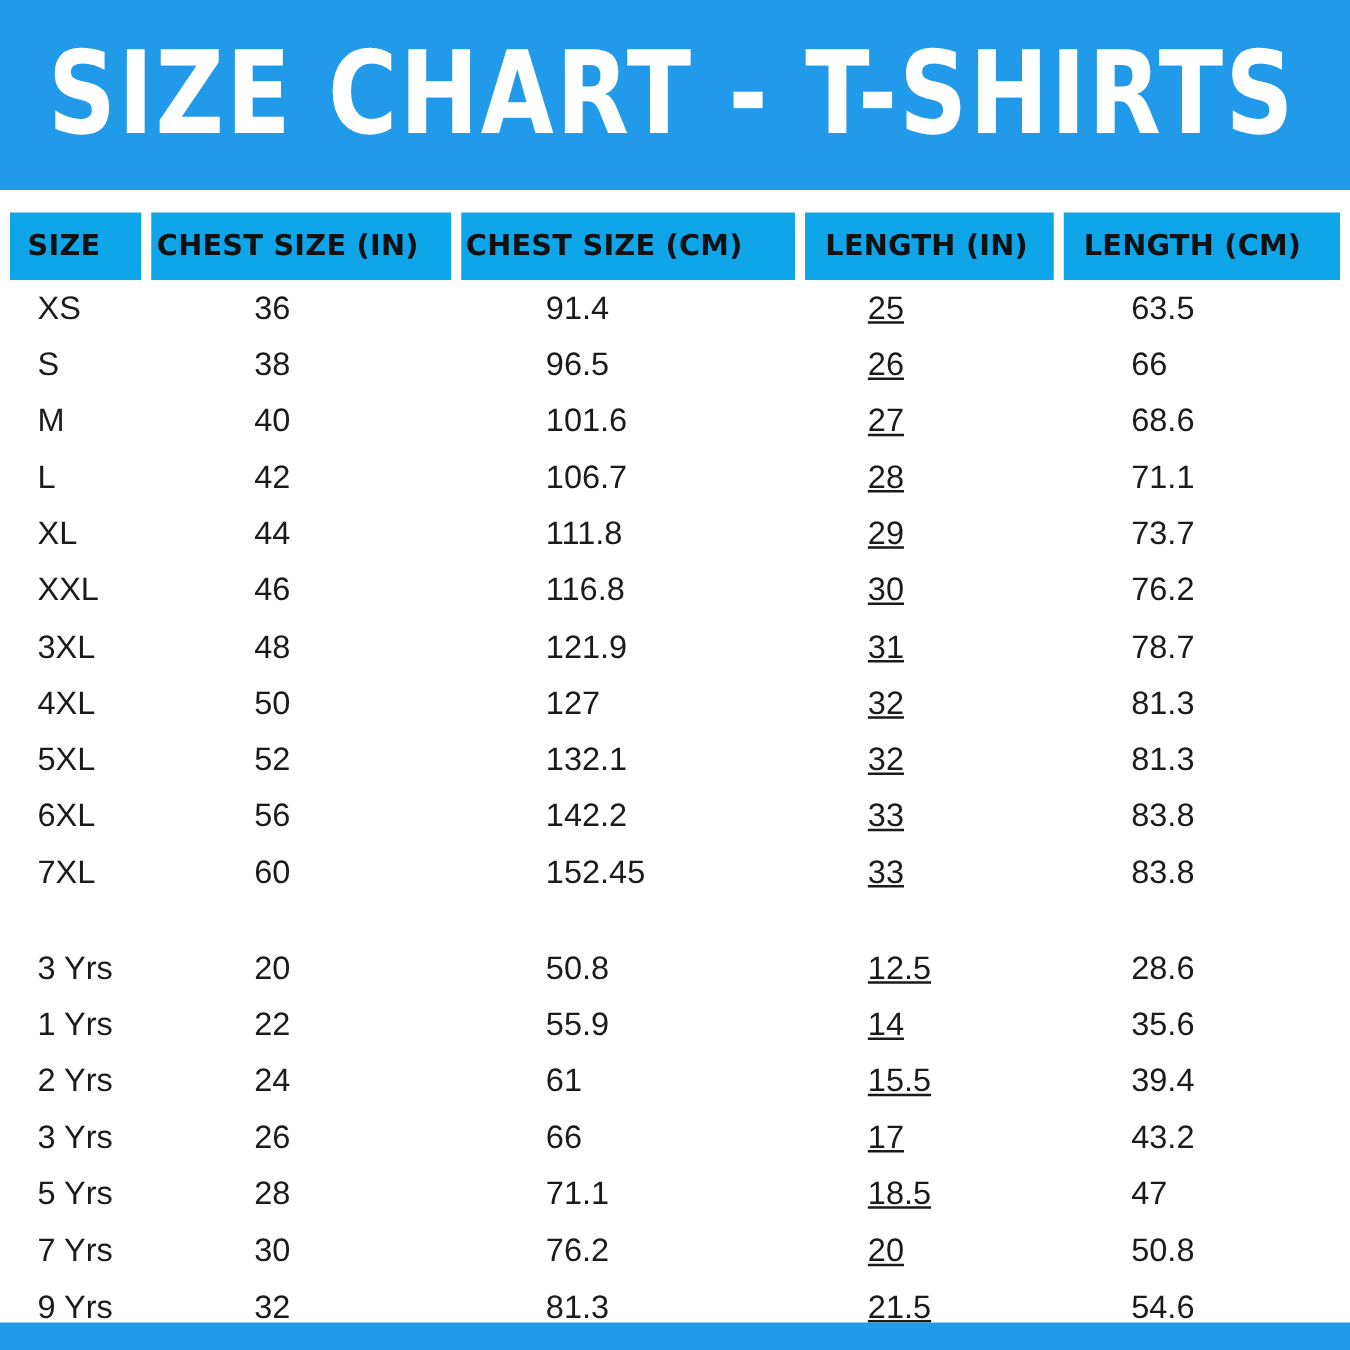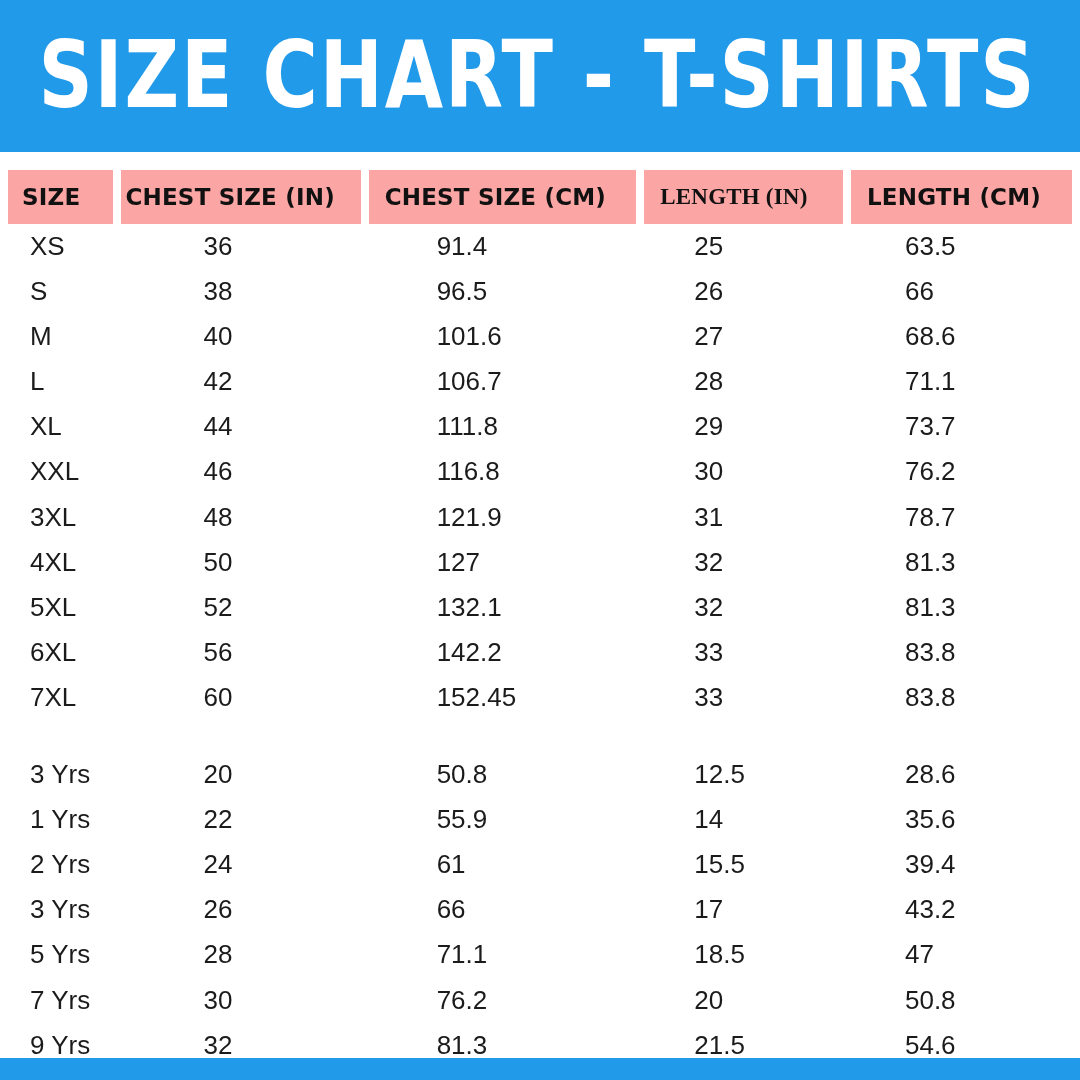--- a/index.html
+++ b/index.html
@@ -54,21 +54,21 @@
     border-collapse: separate;
     border-spacing: 8px 0;
     table-layout: fixed;
   }
   table.size-table col.c0 { width: 104px; }
   table.size-table col.c1 { width: 236px; }
   table.size-table col.c2 { width: 264px; }
   table.size-table col.c3 { width: 196px; }
   table.size-table col.c4 { width: 218px; }
   thead th {
-    background: #fca5a5;
+    background: #0ea5e9;
     color: #111111;
     font-family: "DejaVu Sans", sans-serif;
     font-weight: 700;
     font-size: 23px;
     letter-spacing: 0.2px;
     padding: 14px 14px;
     text-align: left;
     white-space: nowrap;
     margin-top: 11px;
   }
@@ -82,26 +82,26 @@
     line-height: 1.35;
     background: #ffffff;
   }
   tbody tr.spacer td {
     padding: 0;
     height: 32px;
   }
   tbody td.col-size { padding-left: 22px; }
   tbody td.col-v1 { padding-left: 82px; }
   tbody td.col-v2 { padding-left: 68px; }
-  tbody td.col-v3 { padding-left: 50px; }
+  tbody td.col-v3 { padding-left: 50px; text-decoration: underline; }
   tbody td.col-v4 { padding-left: 54px; }
   thead th.h0 { padding-left: 14px; }
   thead th.h1 { padding-left: 4px; }
-  thead th.h2 { padding-left: 16px; }
-  thead th.h3 { padding-left: 16px; font-family: Liberation Serif, serif; }
+  thead th.h2 { padding-left: 4px; }
+  thead th.h3 { padding-left: 16px; }
   thead th.h4 { padding-left: 16px; }
 </style>
 </head>
 <body>
 
 <div id="page">
 
   <div class="header-band">
     <div class="header-title">SIZE CHART - T-SHIRTS</div>
   </div>

